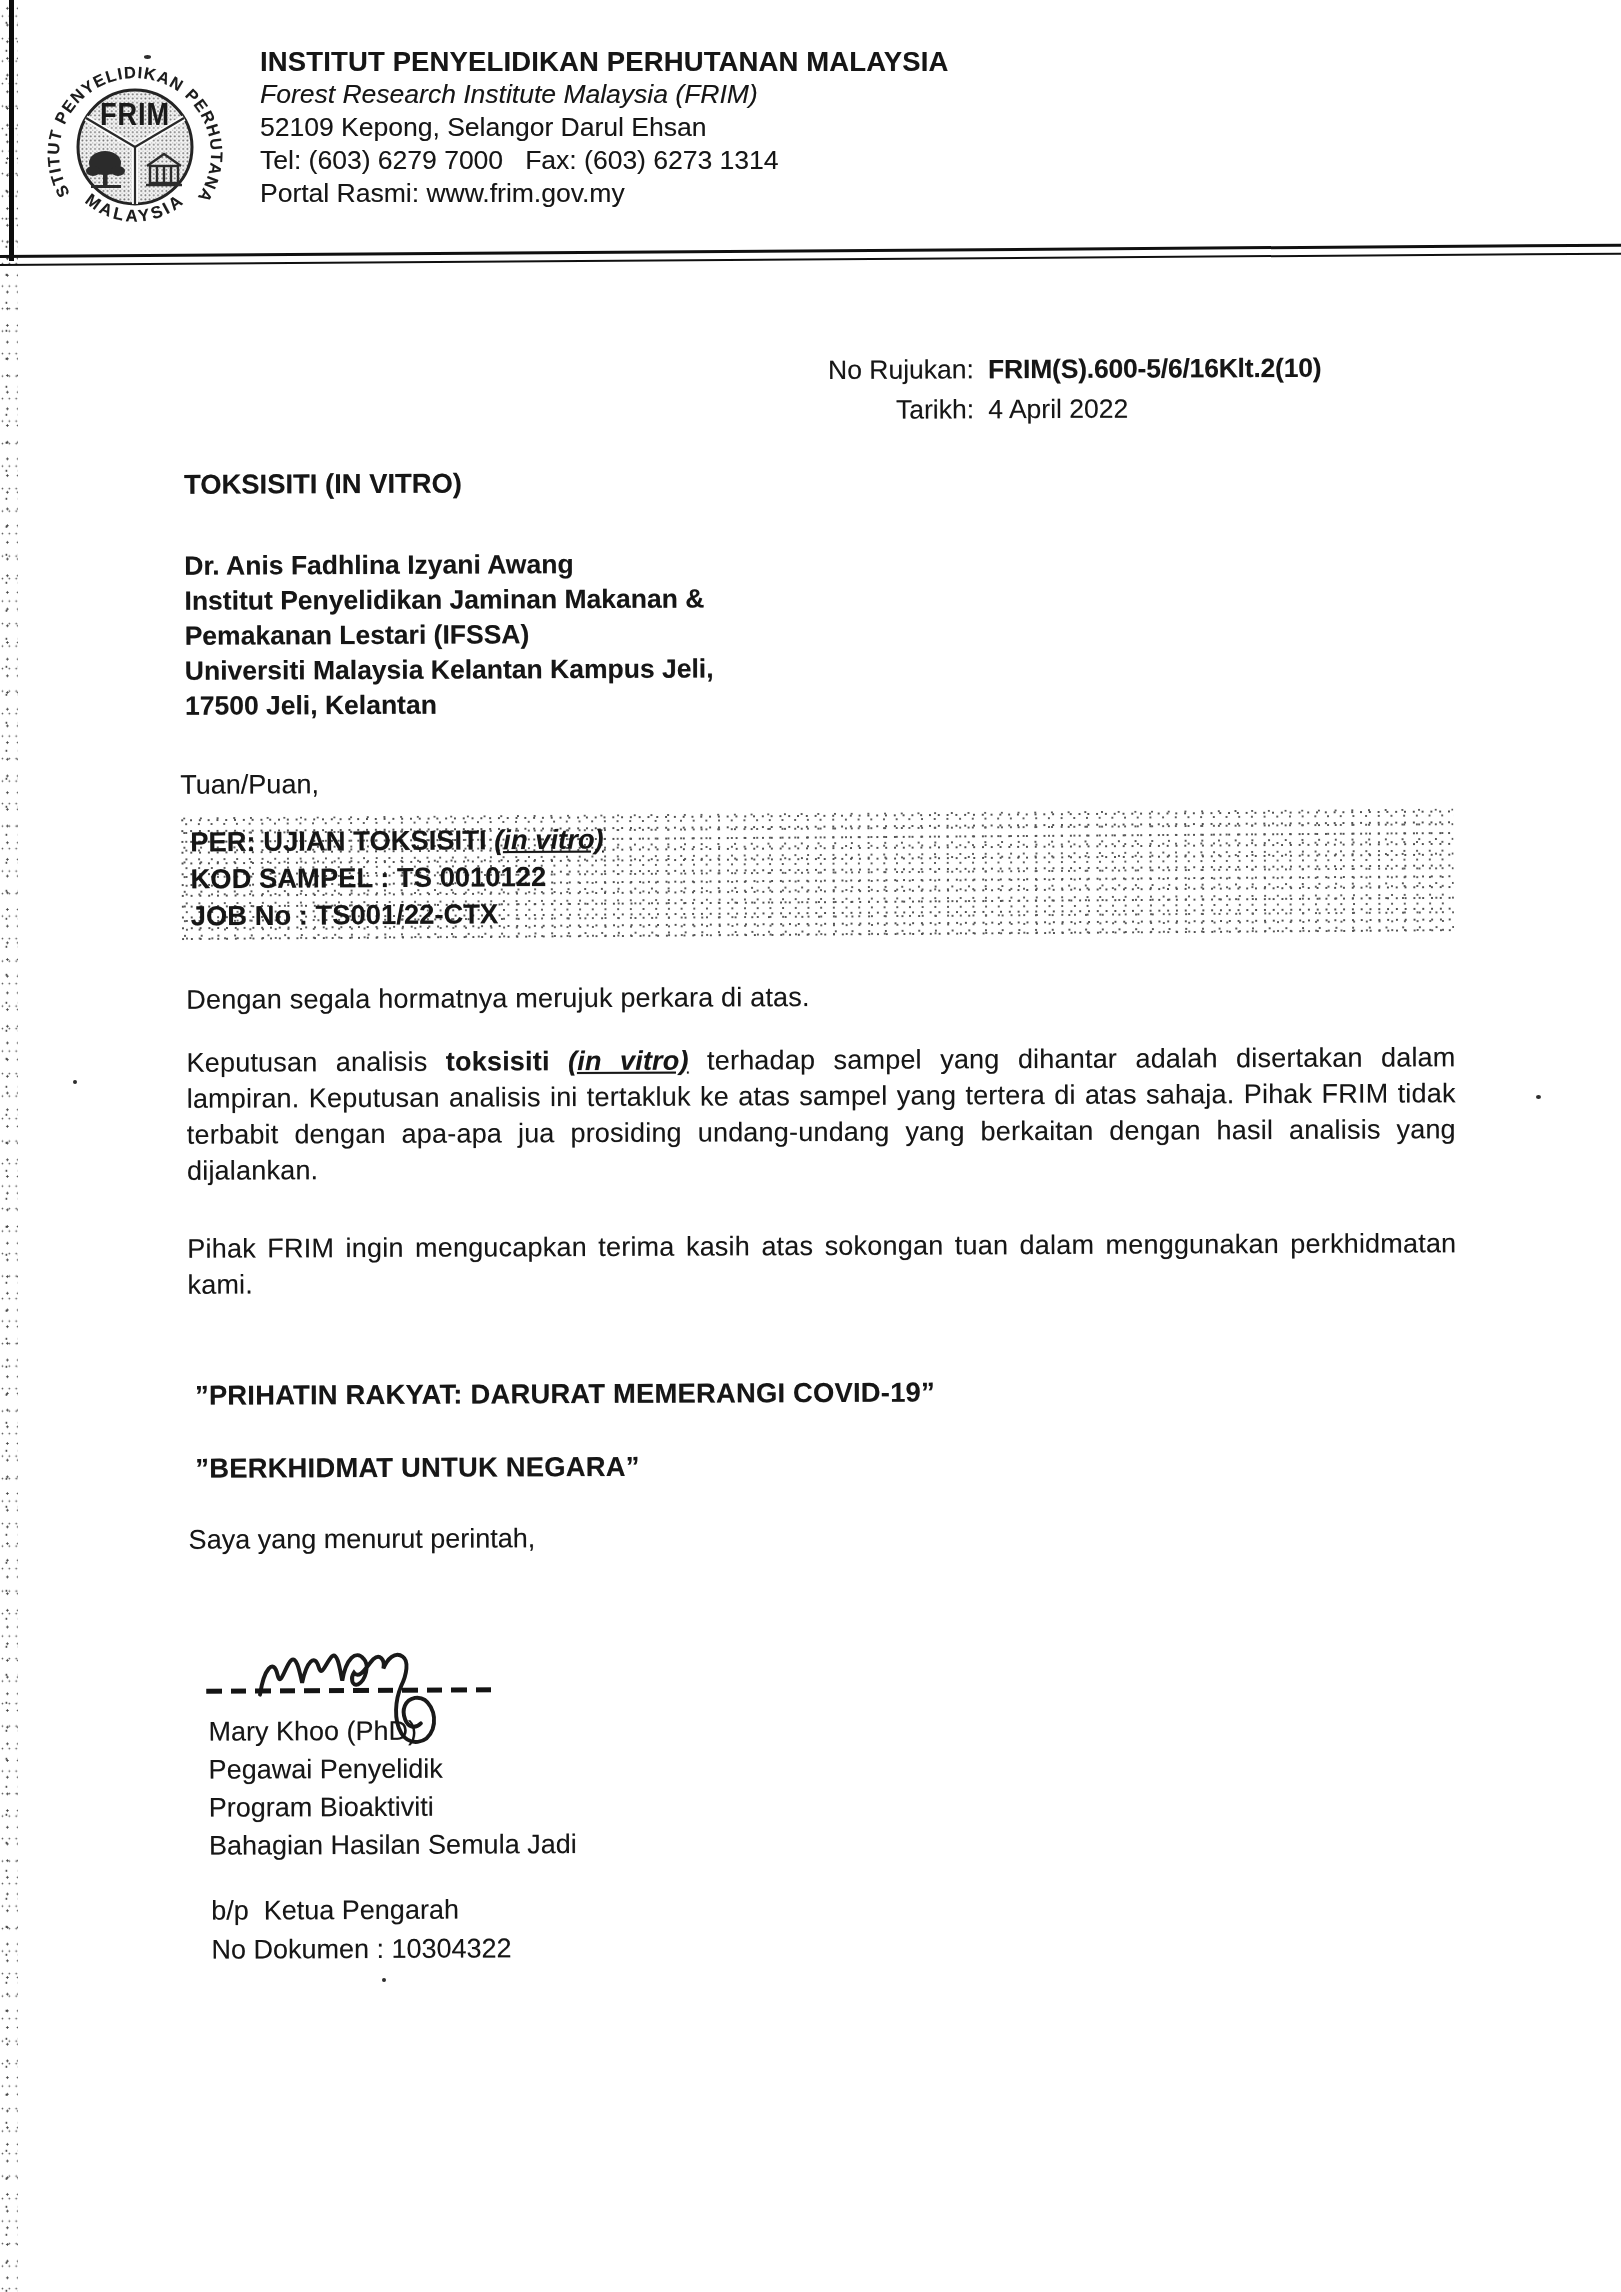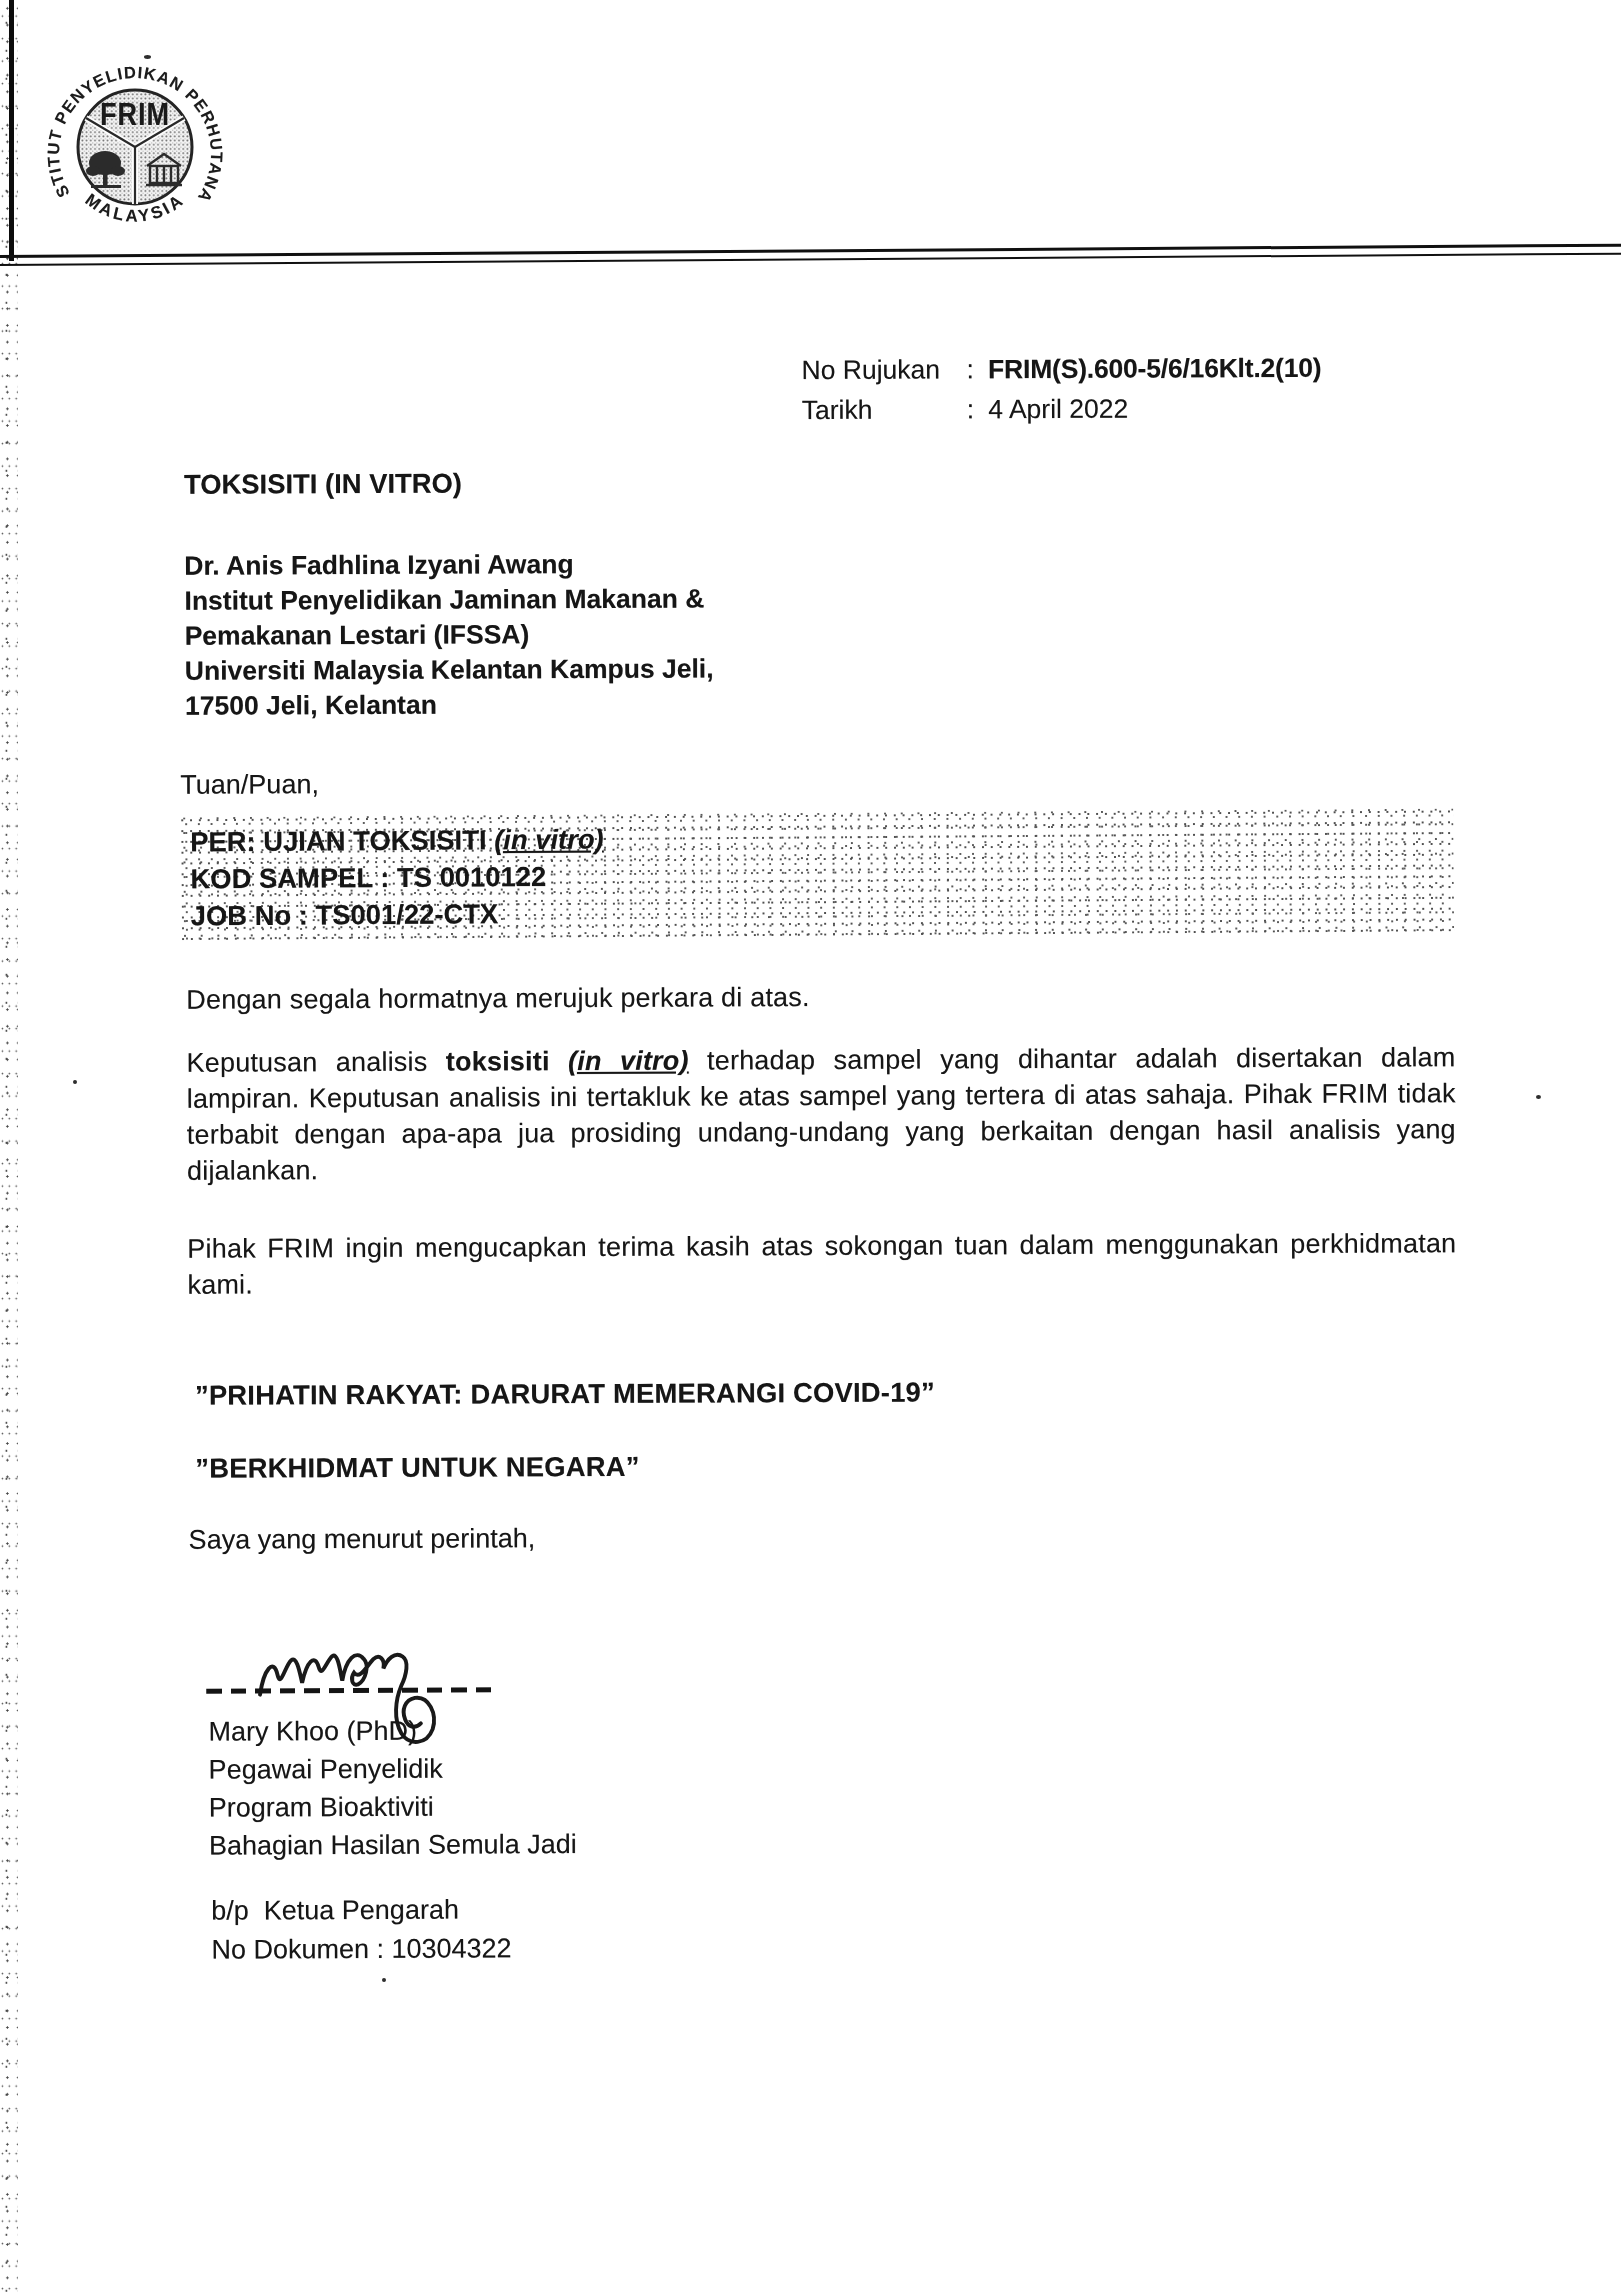--- a/index.html
+++ b/index.html
@@ -27,21 +27,21 @@
   }
   .speck{background:#2e2e2e;border-radius:50%;}
   
   .lh-text{left:260px;top:45px;line-height:33px;font-size:26.5px;}
   .lh-name{font-size:27.4px;font-weight:bold;letter-spacing:0.2px;}
   .lh-en{font-style:italic;}
   .prewrap{white-space:pre-wrap;}
   
   .ref{left:802px;top:353px;font-size:26.5px;line-height:40px;}
   .ref-row{display:flex;}
-  .ref-label{width:165px;}
+  .ref-label{width:165px;text-align:right;}
   .ref-colon{width:21.6px;}
   .ref-value-bold{font-weight:bold;letter-spacing:-0.2px;}
   
   .tilt{left:0;top:0;width:1621px;height:2293px;transform:rotate(-0.25deg);transform-origin:118px 490px;}
   .subject-hdr{left:184px;top:469px;font-size:27.4px;font-weight:bold;}
   .recipient{left:184px;top:549px;font-size:26.5px;font-weight:bold;line-height:35px;}
   .salutation{left:179px;top:770px;font-size:27px;}
   .hl-block{
     left:179px;top:816px;width:1253px;padding:5.9px 9.8px;
     font-size:27.4px;font-weight:bold;line-height:37px;
@@ -123,20 +123,27 @@
     <g stroke="#2b2b2b" stroke-width="2.4" fill="none">
       <polyline points="112,119 129,107 146,119"></polyline>
       <rect x="115" y="119" width="28" height="17"></rect>
       <line x1="122" y1="119" x2="122" y2="136"></line>
       <line x1="129" y1="119" x2="129" y2="136"></line>
       <line x1="136" y1="119" x2="136" y2="136"></line>
       <line x1="111" y1="138" x2="147" y2="138"></line>
     </g>
   </svg>
 
+  <div class="abs lh-text">
+    <div class="lh-name">INSTITUT PENYELIDIKAN PERHUTANAN MALAYSIA</div>
+    <div class="lh-en">Forest Research Institute Malaysia (FRIM)</div>
+    <div>52109 Kepong, Selangor Darul Ehsan</div>
+    <div class="prewrap">Tel: (603) 6279 7000   Fax: (603) 6273 1314</div>
+    <div>Portal Rasmi: www.frim.gov.my</div>
+  </div>
 
   <div class="abs rule-double"></div>
 
   <div class="abs tilt">
 
     <div class="abs ref">
       <div class="ref-row">
         <span class="ref-label">No Rujukan</span>
         <span class="ref-colon">:</span>
         <span class="ref-value-bold">FRIM(S).600-5/6/16Klt.2(10)</span>

